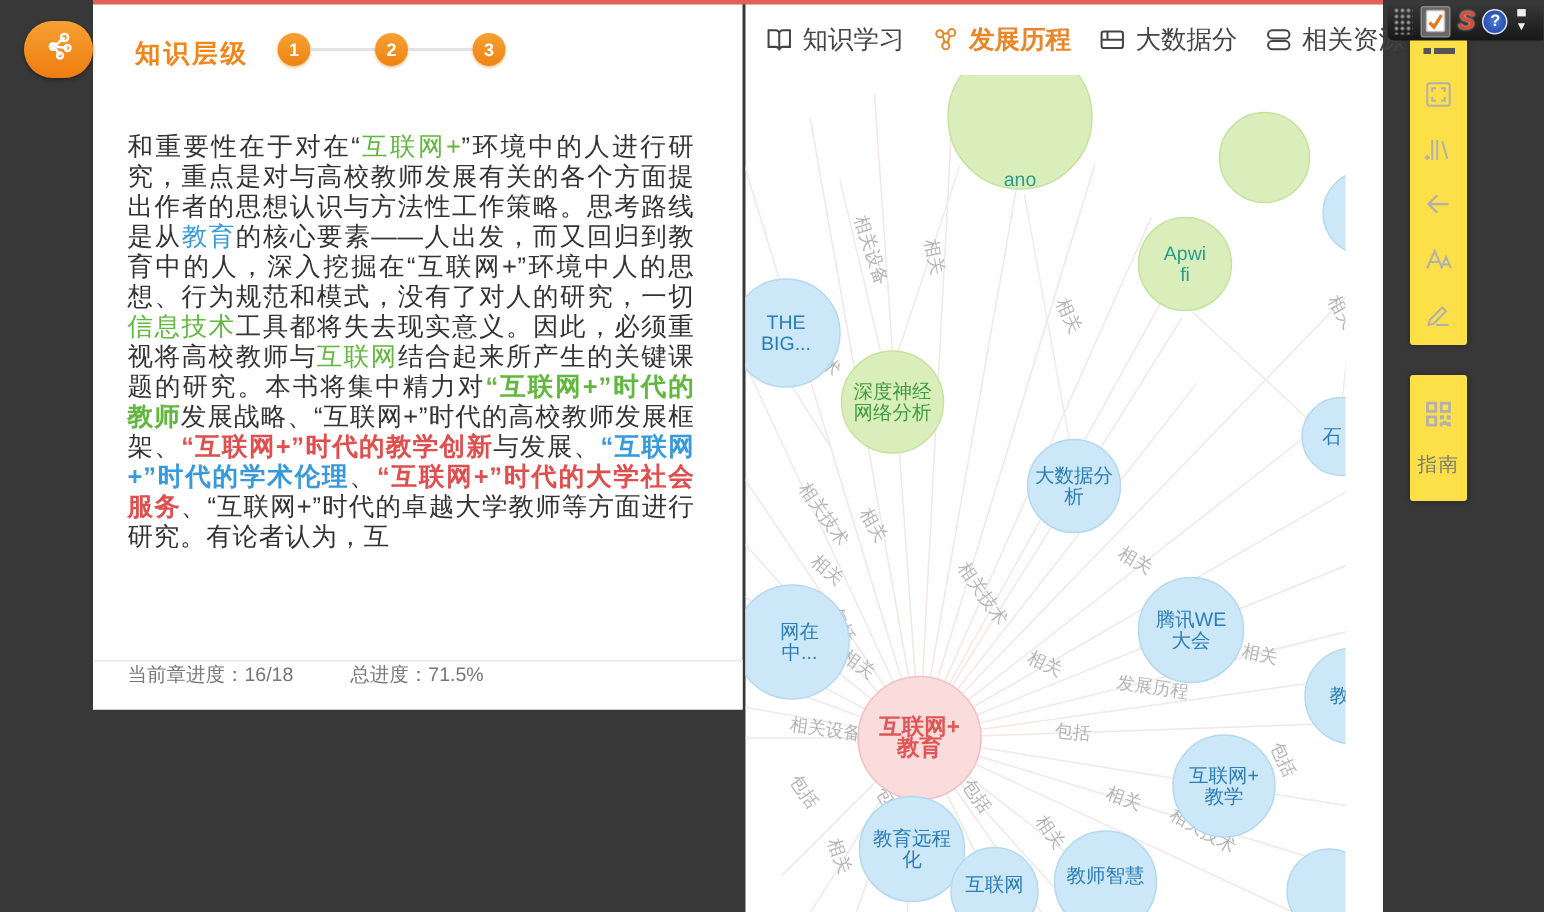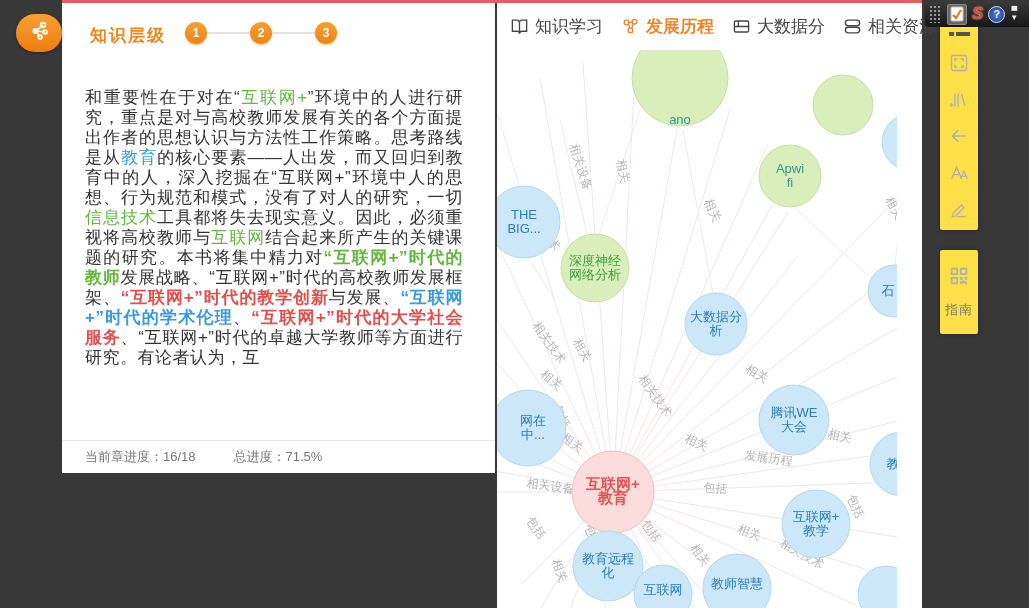--- a/index.html
+++ b/index.html
@@ -23,21 +23,21 @@
     background:linear-gradient(#f6a033,#ee8312); color:#fff; font-size:12px; font-weight:bold;
     display:flex; align-items:center; justify-content:center; box-shadow:0 1px 2px rgba(237,125,16,.5); cursor:pointer; }
   .step-line { width:43px; height:2px; background:#e2e2e2; }
   #lp-text { left:23px; top:88px; width:378px; font-size:17px; line-height:20px;
     color:#333; text-align:justify; letter-spacing:.5px; }
   .t-green { color:#62b73e; }
   .t-blue  { color:#3899db; }
   .t-red   { color:#e14e4e; }
   .t-bold  { font-weight:bold; }
   #lp-footer { left:0; bottom:0; width:433px; height:33px; border-top:1px solid #e8e8e8;
-    display:flex; align-items:center; padding-left:23px; gap:38px; font-size:13px; color:#777; background:#fff; }
+    display:flex; padding-left:23px; gap:38px; font-size:13px; color:#777; background:#fff; }
 
   
   #right-panel { left:497px; top:0; width:425px; height:608px; background:#fff; }
   #tabs { display:flex; height:52px; padding-left:4px; }
   .tab { display:flex; align-items:center; gap:6px; padding:0 9px; font-size:17px;
     color:#444; cursor:pointer; white-space:nowrap; }
   .tab.active { color:#e8872a; font-weight:bold; }
   .tab svg { display:block; }
   .tab-sep { width:1px; height:17px; background:#d5d5d5; }
   #graph { position:absolute; left:0; top:50px; }

